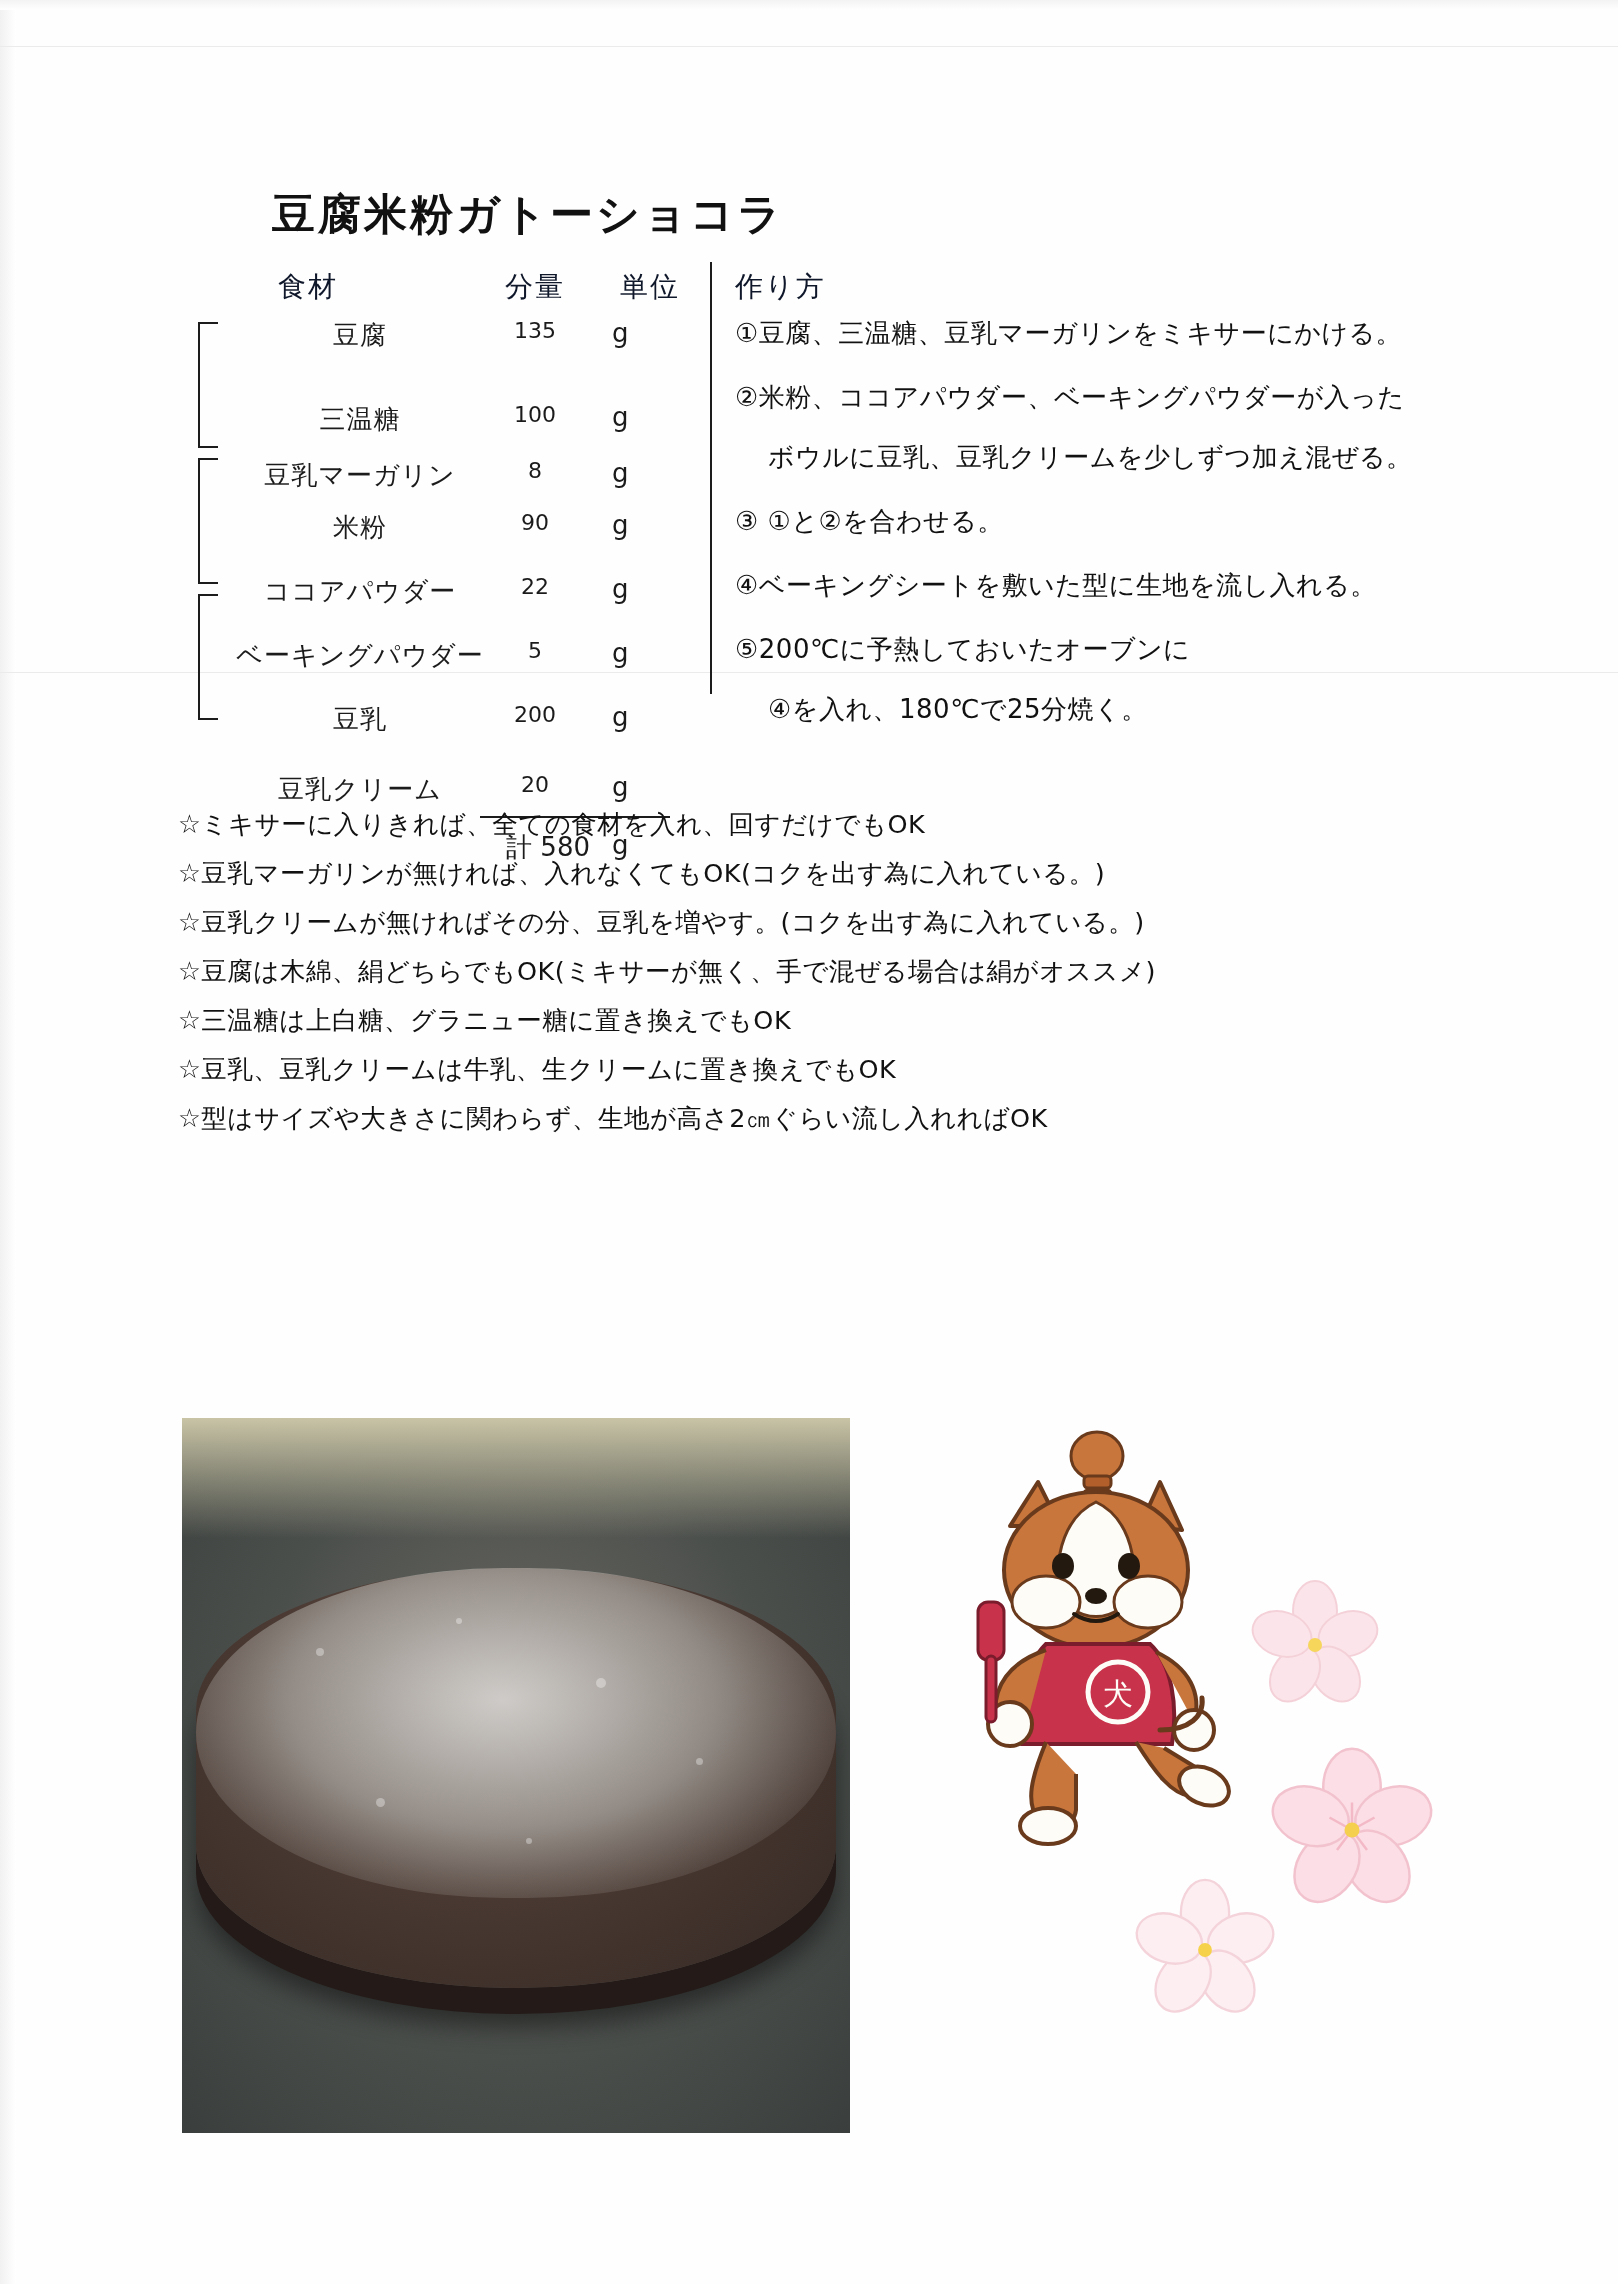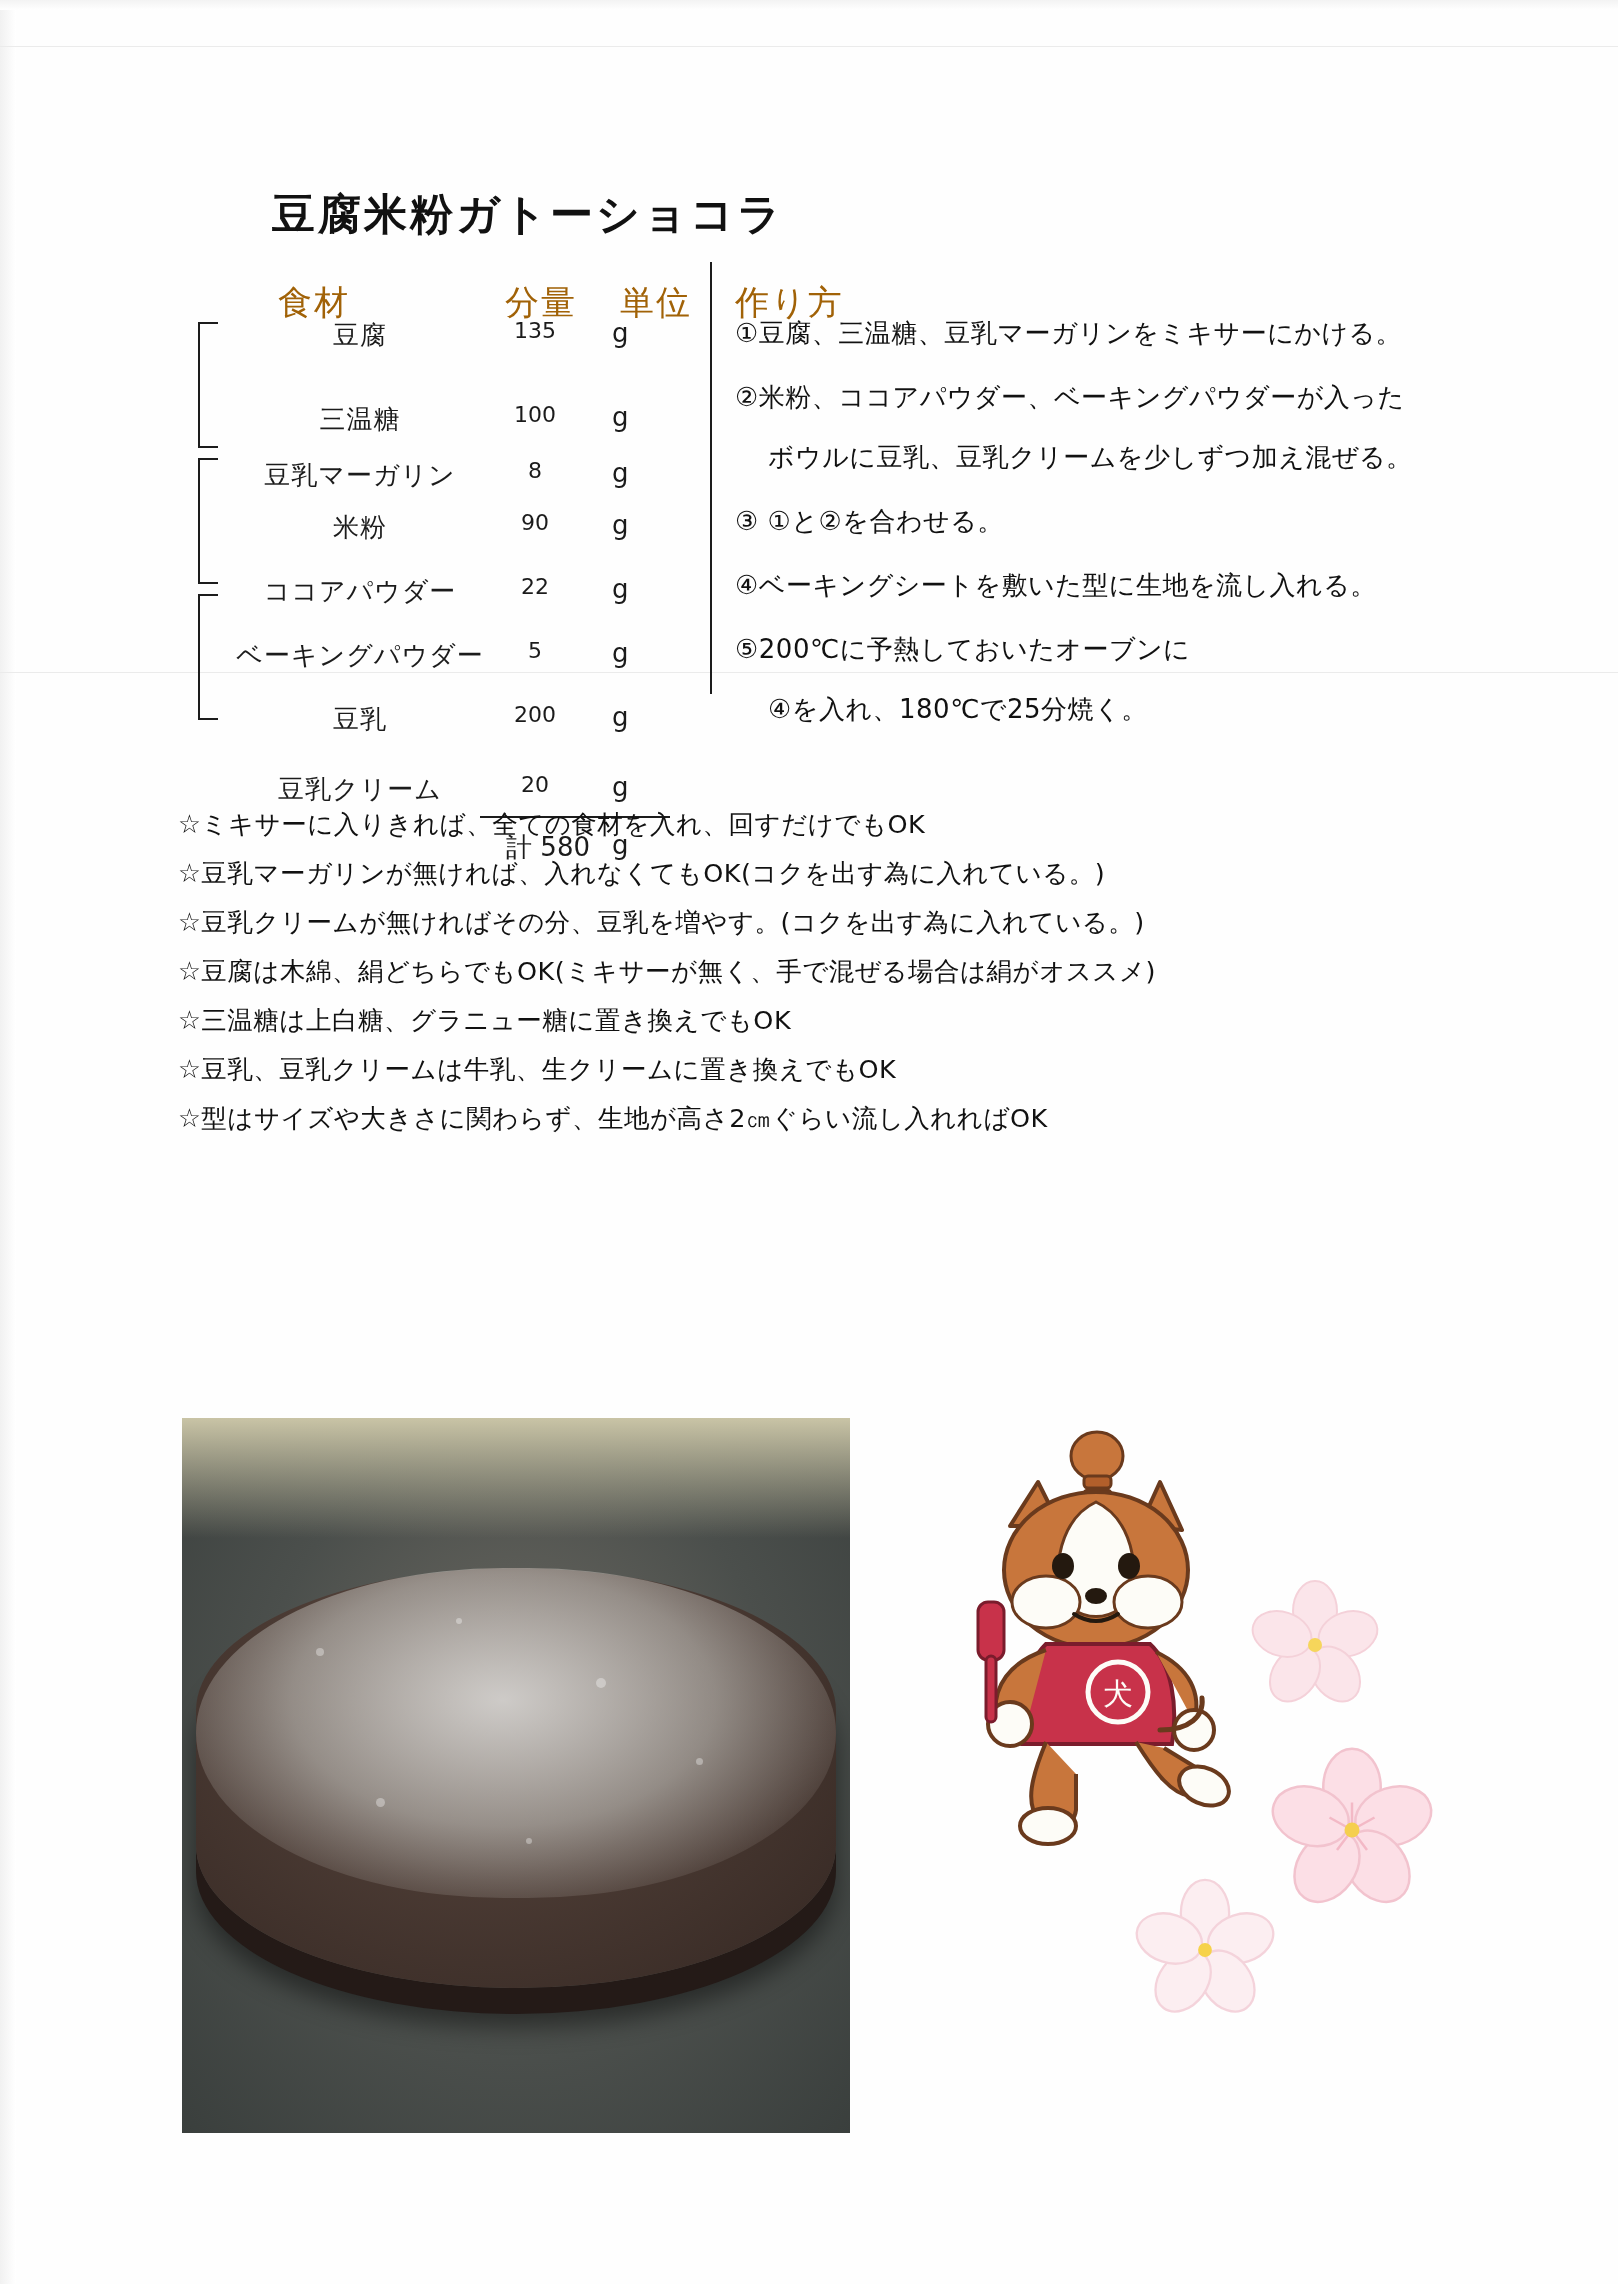--- a/index.html
+++ b/index.html
@@ -57,25 +57,24 @@
   
   .recipe-block {
     position: absolute;
     left: 180px;
     top: 268px;
     width: 1260px;
   }
 
   .col-head {
     position: absolute;
-    font-size: 34px;
+    font-size: 28px;
     letter-spacing: 2px;
-    color: #a16207;
+    color: #0f172a;
     white-space: nowrap;
-    margin-top: 12px;
   }
   .ch-food   { left: 98px;  top: 0; }
   .ch-amount { left: 325px; top: 0; }
   .ch-unit   { left: 440px; top: 0; }
   .ch-method { left: 555px; top: 0; font-family: Liberation Serif, serif; }
 
   .vrule {
     position: absolute;
     left: 530px;
     top: -6px;

